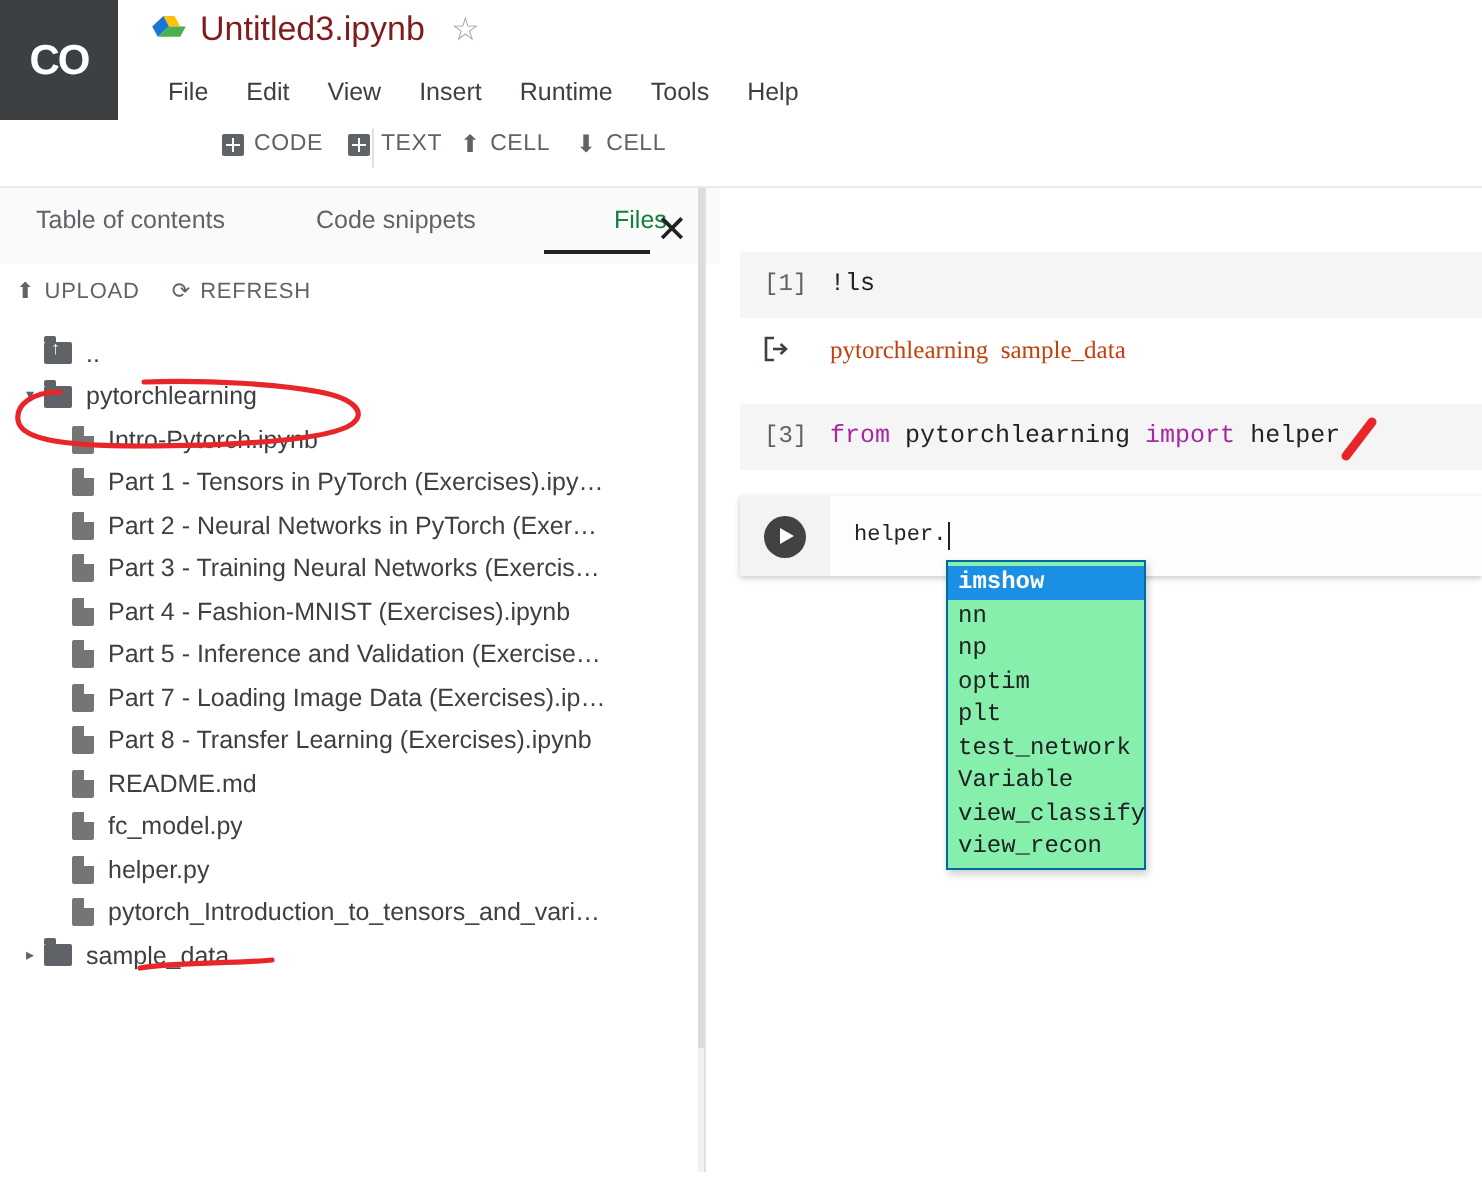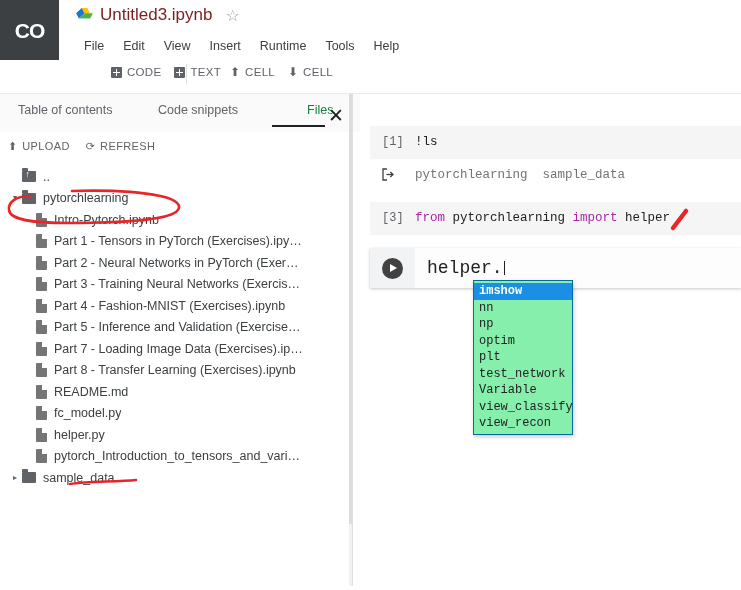--- a/index.html
+++ b/index.html
@@ -125,42 +125,42 @@
   .kw { color:#a626a4; }
   .out-cell {
     position:absolute; left:10px; width:371px; background:#fff;
     display:flex; align-items:flex-start; padding:8px 0;
   }
   .out-ico {
     flex:0 0 45px; padding-left:12px; color:#3c4043; font-family:"Liberation Mono", monospace;
     font-size:13px; line-height:15px;
   }
   .out-text {
-    font-family:Liberation Mono, monospace; font-size:12.5px; color:#737373;
+    font-family:Liberation Serif, serif; font-size:12.5px; color:#c2410c;
     white-space:pre; line-height:15px;
   }
   .active-cell {
     position:absolute; left:10px; top:154px; width:371px; height:40px;
     background:#fdfdfd; box-shadow:0 1px 3px rgba(0,0,0,.22); display:flex; align-items:center;
   }
   .run-gutter {
     flex:0 0 45px; height:40px; background:#f1f3f4; display:flex;
     align-items:center; justify-content:center;
   }
   .run-btn {
     width:21px; height:21px; border-radius:50%; background:#424242;
     display:flex; align-items:center; justify-content:center; cursor:pointer;
   }
   .run-tri {
     width:0; height:0; border-left:7px solid #fff;
     border-top:4.5px solid transparent; border-bottom:4.5px solid transparent;
     margin-left:2px;
   }
   .active-code {
-    font-family:"Liberation Mono", monospace; font-size:18px; color:#202124;
+    font-family:"Liberation Mono", monospace; font-size:11px; color:#202124;
     padding-left:12px; display:flex; align-items:center;
   }
   .caret-bar {
     display:inline-block; width:1px; height:14px; background:#202124; margin-left:1px;
   }
 
   
   .autocomplete {
     position:absolute; left:473px; top:280px; width:100px;
     background:#86efac; border:1px solid #0369a1; box-shadow:1px 2px 4px rgba(0,0,0,.2);

